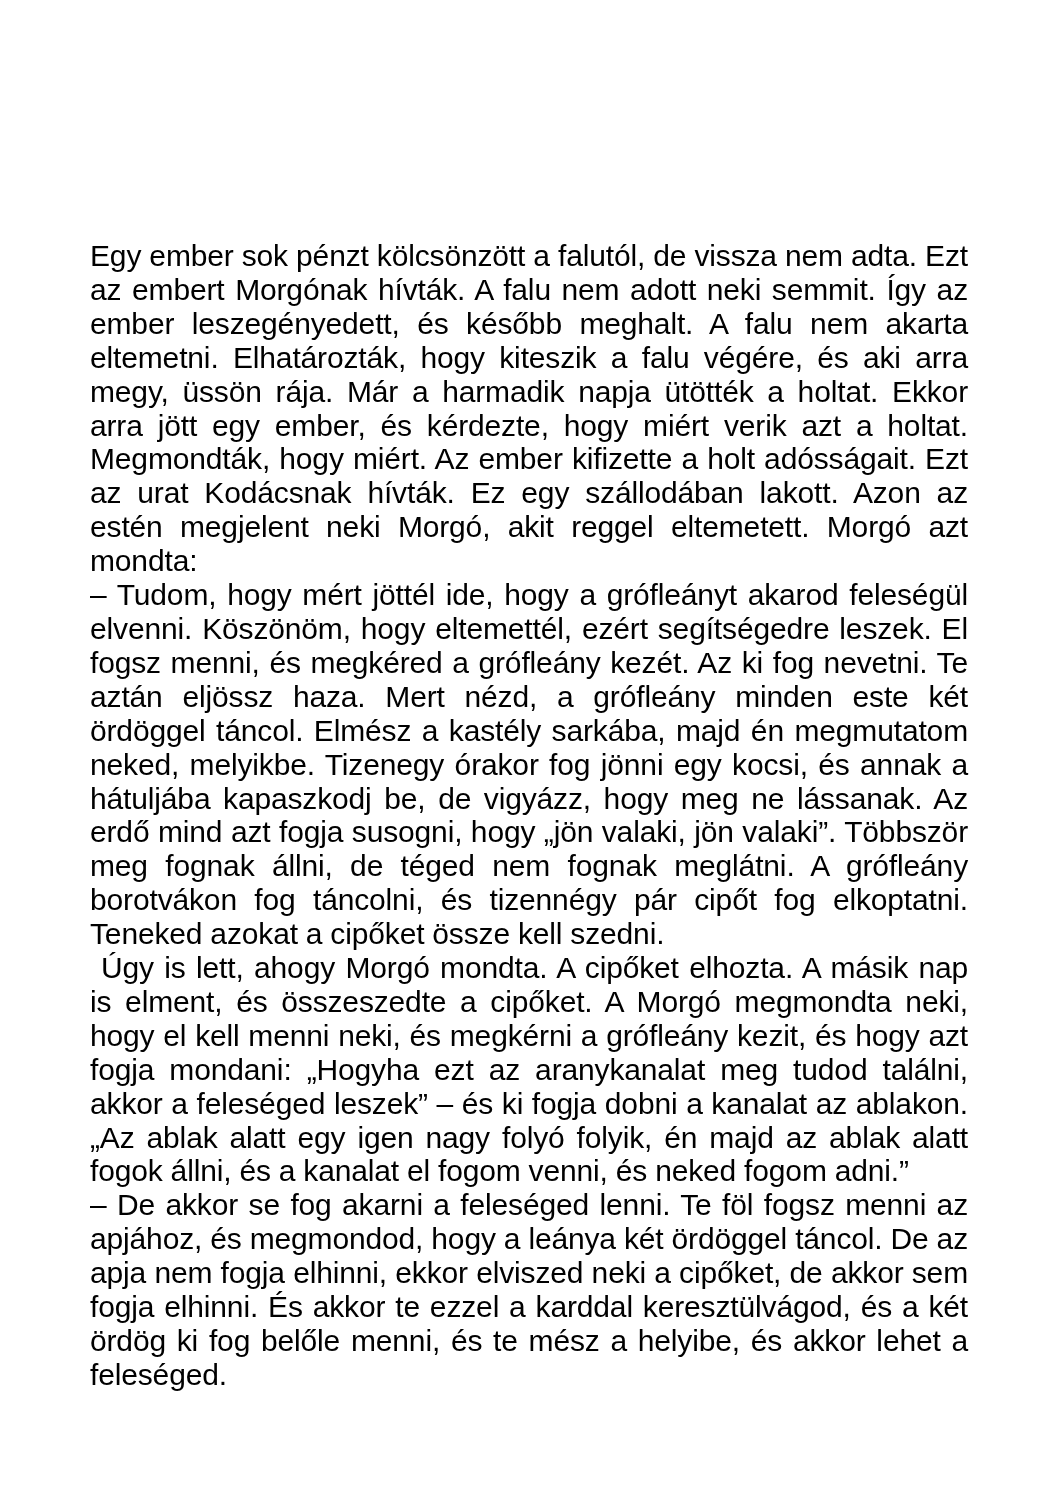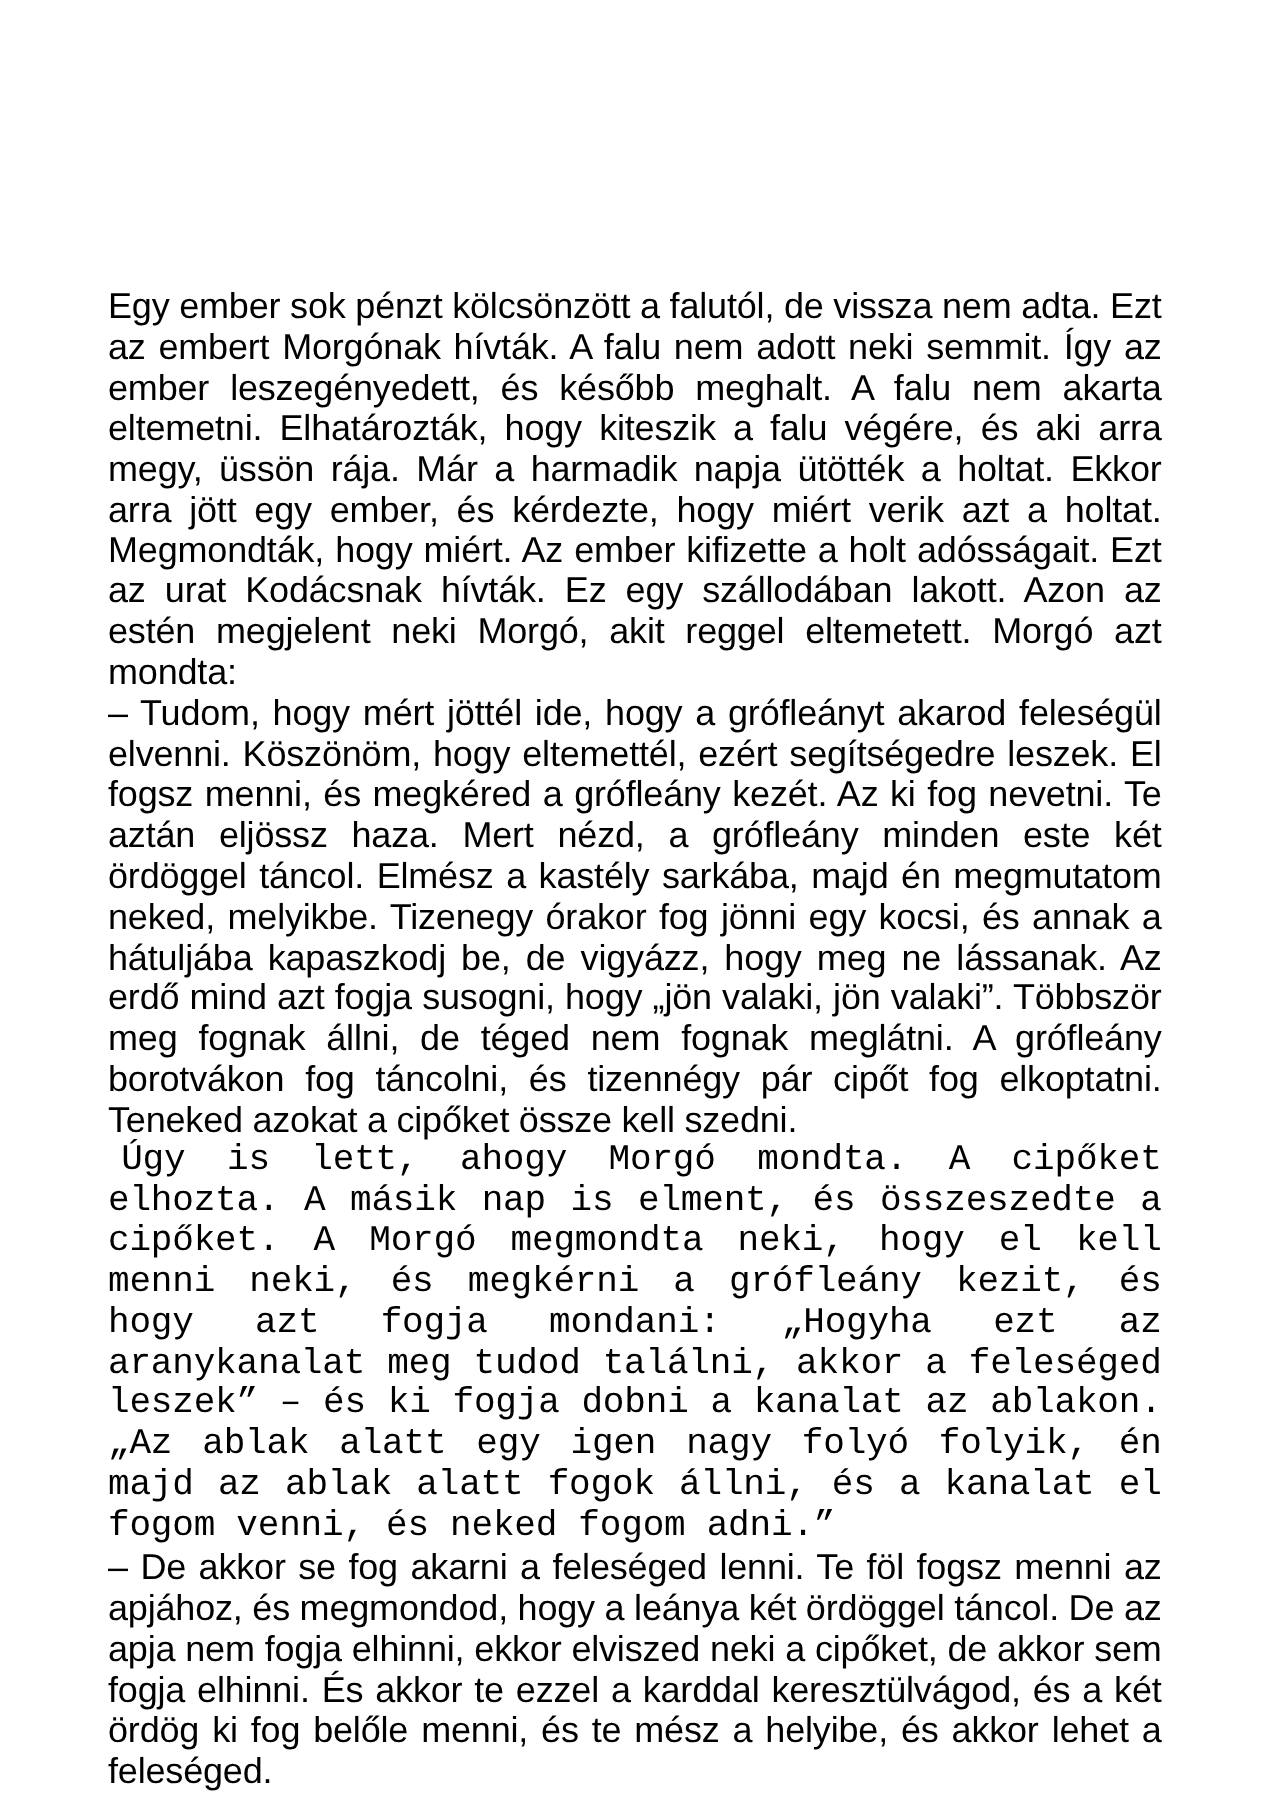--- a/index.html
+++ b/index.html
@@ -52,21 +52,20 @@
   }
 
   .para {
     margin: 0;
     text-align: justify;
     text-align-last: left;
   }
 
   .para.indent {
     text-indent: 11px;
-    font-family: Liberation Mono, monospace;
   }
 
   
   .para + .para {
     margin-top: 0;
   }
 </style>
 </head>
 <body>
 

